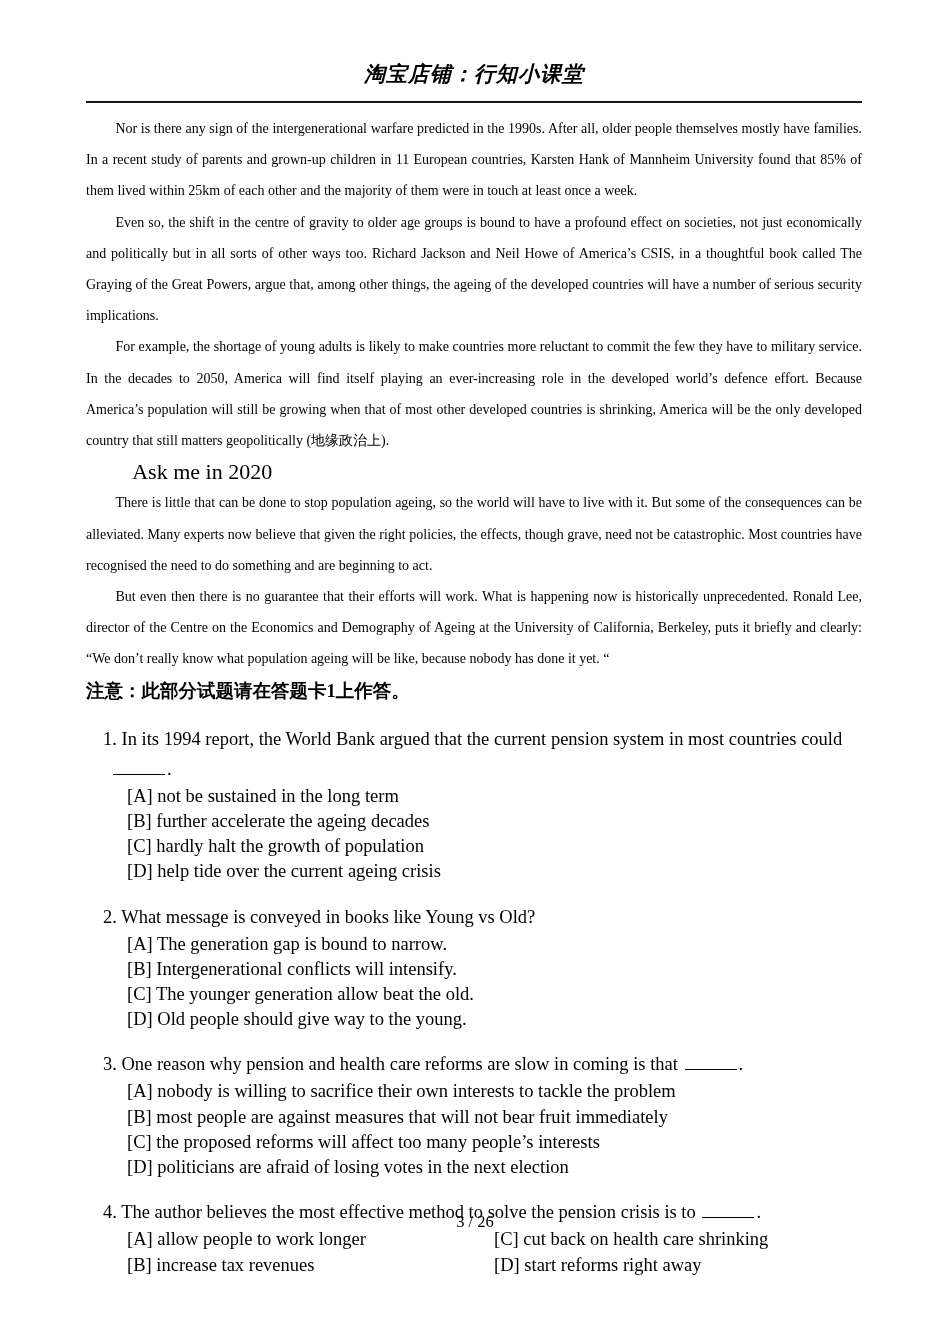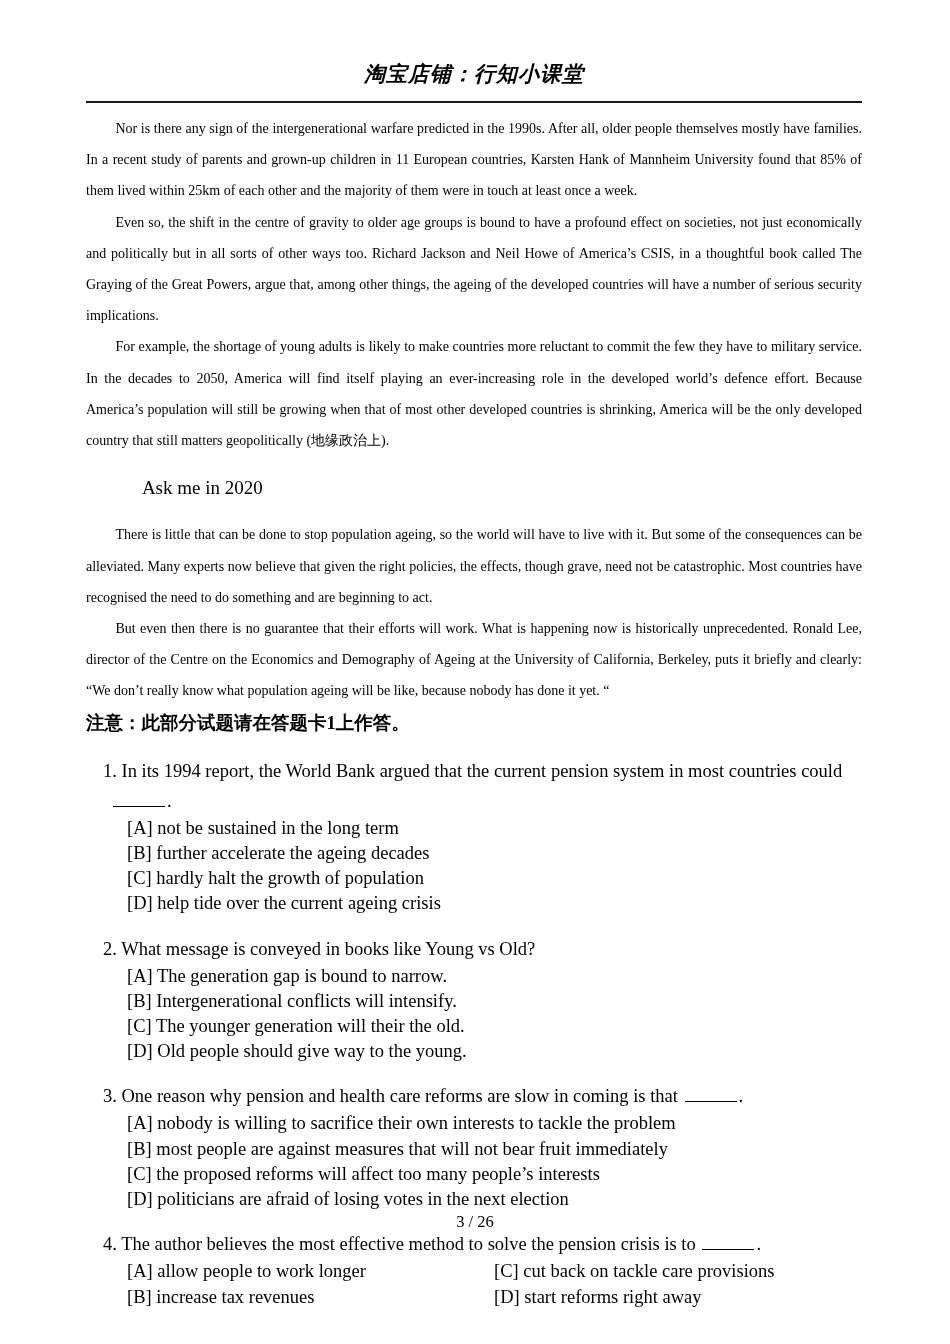--- a/index.html
+++ b/index.html
@@ -59,22 +59,22 @@
     margin: 0;
     font-size: 14px;
     line-height: 31.2px;
     text-align: justify;
     text-justify: inter-word;
     text-indent: 2.1em;
     -webkit-hyphens: none;
     hyphens: none;
   }
   p.line-plain {
-    margin: 16px;
-    font-size: 19px;
+    margin: 0;
+    font-size: 22px;
     line-height: 31.2px;
     text-indent: 2.1em;
     text-align: left;
   }
 
   
   .notice {
     margin: 0;
     font-size: 18.5px;
     line-height: 31.2px;
@@ -172,37 +172,37 @@
       <p class="opt">[A] not be sustained in the long term</p>
       <p class="opt">[B] further accelerate the ageing decades</p>
       <p class="opt">[C] hardly halt the growth of population</p>
       <p class="opt">[D] help tide over the current ageing crisis</p>
     </div>
 
     <div class="question-block">
       <p class="q-stem"><span>2.</span> <span>What message is conveyed in books like Young vs Old?</span></p>
       <p class="opt">[A] The generation gap is bound to narrow.</p>
       <p class="opt">[B] Intergenerational conflicts will intensify.</p>
-      <p class="opt">[C] The younger generation will their the old.</p>
+      <p class="opt">[C] The younger generation allow beat the old.</p>
       <p class="opt">[D] Old people should give way to the young.</p>
     </div>
 
     <div class="question-block">
       <p class="q-stem"><span>3.</span> <span>One reason why pension and health care reforms are slow in coming is that</span> <span class="blank"></span><span>.</span></p>
       <p class="opt">[A] nobody is willing to sacrifice their own interests to tackle the problem</p>
       <p class="opt">[B] most people are against measures that will not bear fruit immediately</p>
       <p class="opt">[C] the proposed reforms will affect too many people’s interests</p>
       <p class="opt">[D] politicians are afraid of losing votes in the next election</p>
     </div>
 
     <div class="question-block">
       <p class="q-stem"><span>4.</span> <span>The author believes the most effective method to solve the pension crisis is to</span> <span class="blank"></span><span>.</span></p>
       <div class="opt-row">
         <span class="opt-col-a">[A] allow people to work longer</span>
-        <span class="opt-col-b">[C] cut back on tackle care provisions</span>
+        <span class="opt-col-b">[C] cut back on health care shrinking</span>
       </div>
       <div class="opt-row">
         <span class="opt-col-a">[B] increase tax revenues</span>
         <span class="opt-col-b">[D] start reforms right away</span>
       </div>
     </div>
 
   </div>
 
   <div class="footer">

